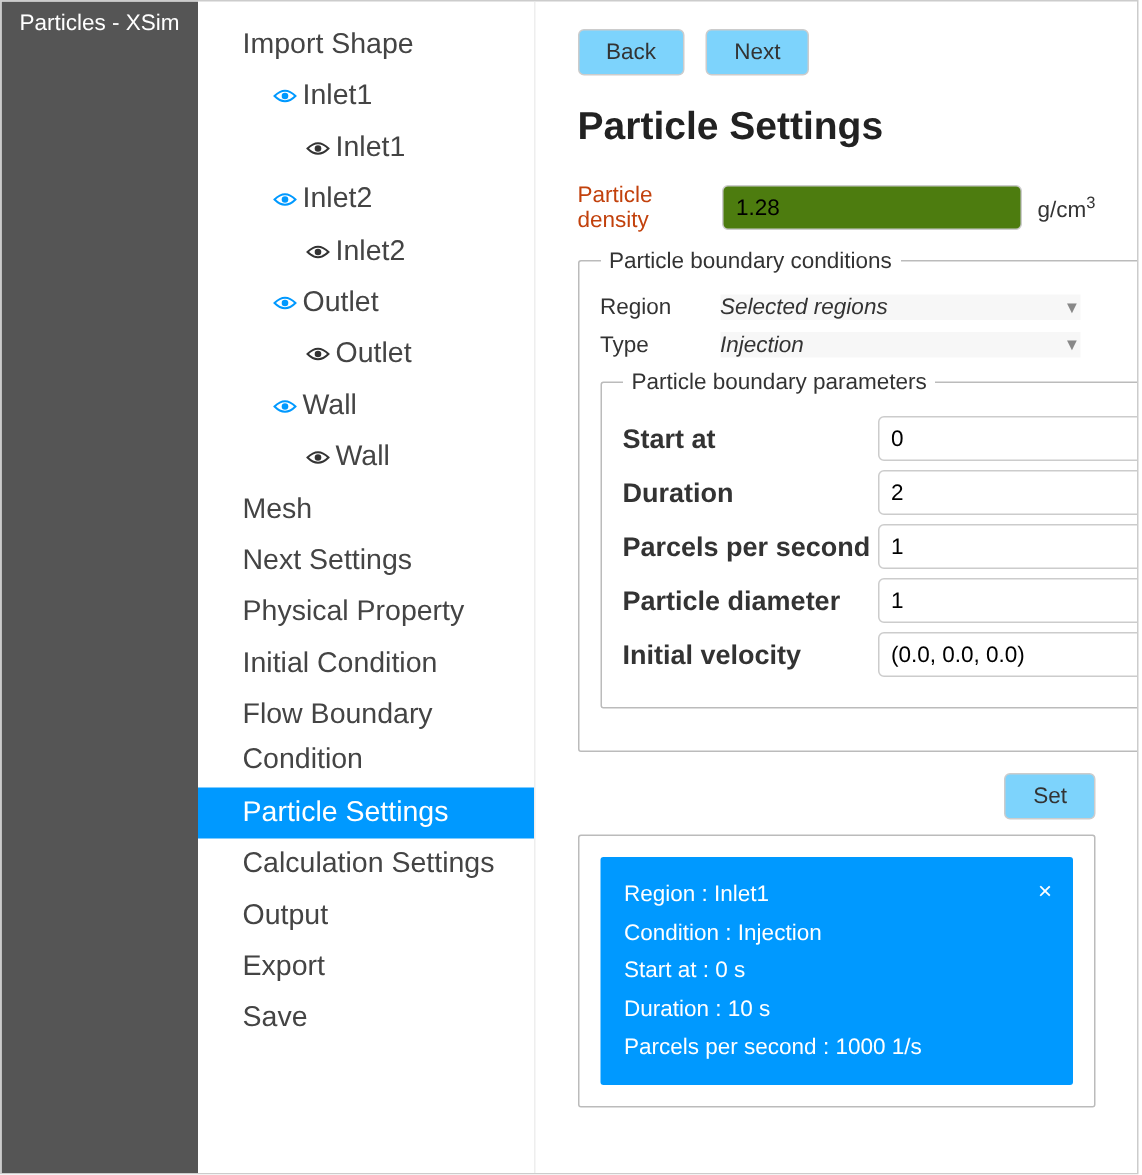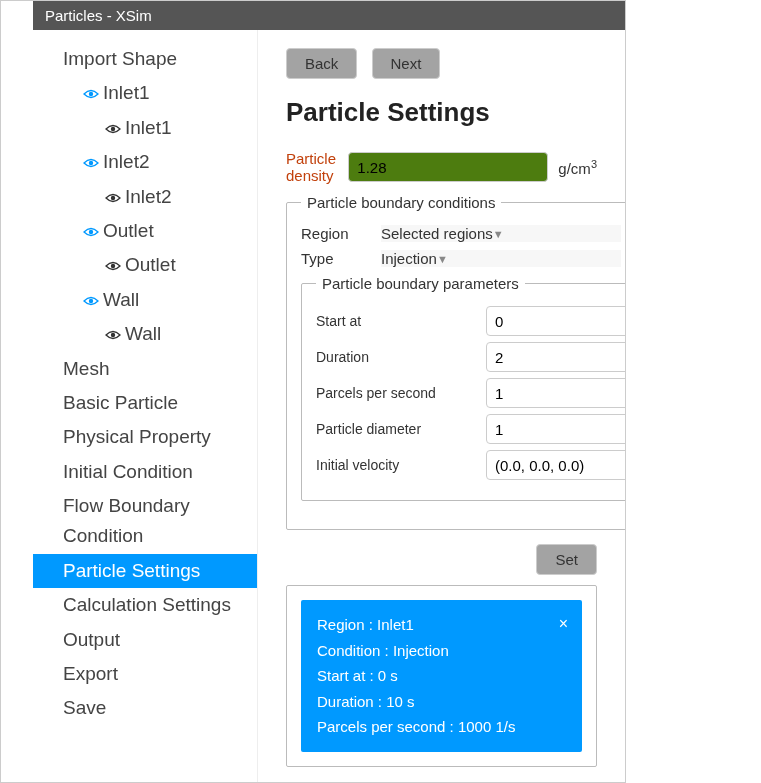--- a/index.html
+++ b/index.html
@@ -1,44 +1,44 @@
 <!DOCTYPE html>
 <html><head>
 <meta charset="utf-8">
 <style>
   * { box-sizing: border-box; margin: 0; padding: 0; }
   body { font-family: "Segoe UI", Tahoma, sans-serif; font-size: 15px; color: #333; background: #fff; }
-  .window { width: 626px; height: 783px; display: flex; flex-direction: column; border: 1px solid #ccc; overflow: hidden; padding-left: 32px; }
+  .window { width: 759px; height: 783px; display: flex; flex-direction: row; border: 1px solid #ccc; overflow: hidden; }
   .titlebar { background: #555; color: #fff; padding: 6px 12px; font-size: 15px; }
   .body { flex: 1; display: flex; overflow: hidden; }
   .sidebar { width: 225px; padding: 12px 0 0 0; border-right: 1px solid #eee; overflow-y: auto; }
   .tree-item { padding: 2px 0 2px 30px; cursor: pointer; color: #444; font-size: 19px; line-height: 1.6; }
   .tree-item.level-1 { padding-left: 50px; }
   .tree-item.level-2 { padding-left: 72px; }
   .tree-item.selected { background: #0099ff; color: #fff; }
   .eye-icon { display: inline-block; width: 16px; height: 10px; vertical-align: middle; margin-right: 4px; position: relative; }
   .eye-icon svg { display: block; }
   .main { flex: 1; padding: 18px 28px; overflow-y: auto; }
   .nav-buttons { margin-bottom: 18px; }
-  .btn { display: inline-block; background: #a3a3a3; border: 1px solid #ccc; border-radius: 4px; padding: 6px 18px; font-size: 15px; cursor: pointer; color: #333; }
+  .btn { display: inline-block; background: #7dd3fc; border: 1px solid #ccc; border-radius: 4px; padding: 6px 18px; font-size: 15px; cursor: pointer; color: #333; }
   .btn + .btn { margin-left: 10px; }
   h1 { font-size: 26px; font-weight: bold; margin-bottom: 22px; color: #222; }
   .form-row { display: flex; align-items: center; margin-bottom: 10px; }
   .form-row label { width: 160px; font-size: 15px; color: #c2410c; }
   .form-row input, .form-row .select { width: 200px; padding: 4px 8px; border: 1px solid #ccc; border-radius: 4px; font-size: 15px; height: 30px; background: #4d7c0f; }
   .form-row .unit { margin-left: 10px; font-size: 15px; }
   fieldset { border: 1px solid #bbb; border-radius: 2px; padding: 14px 14px 14px 14px; margin: 8px 0 14px 0; }
   legend { padding: 0 6px; font-size: 15px; color: #333; }
-  .select { display: flex; align-items: center; background: #f7f7f7; cursor: pointer; width: 240px; }
+  .select { display: flex; align-items: center; justify-content: space-between; background: #f7f7f7; cursor: pointer; width: 240px; font-style: italic; }
   .select .caret { color: #888; font-size: 11px; }
   .inner-row { display: flex; align-items: center; margin-bottom: 8px; }
   .inner-row label { width: 80px; font-size: 15px; }
   .inner-row .select { width: 240px; }
   .param-row { display: flex; align-items: center; margin-bottom: 6px; }
-  .param-row label { width: 170px; font-size: 14px; }
+  .param-row label { width: 170px; font-size: 18px; font-weight: bold; }
   .param-row input { width: 200px; padding: 4px 8px; border: 1px solid #ccc; border-radius: 4px; font-size: 15px; height: 30px; }
   .param-row .unit { margin-left: 10px; min-width: 34px; }
   .spinner-wrap { position: relative; width: 200px; display: flex; }
   .spinner-wrap input { flex: 1; border-radius: 4px 0 0 4px; }
   .spinner-btns { display: flex; flex-direction: column; border: 1px solid #ccc; border-left: none; border-radius: 0 4px 4px 0; }
   .spinner-btns div { width: 18px; height: 14px; font-size: 8px; text-align: center; line-height: 14px; background: #f7f7f7; cursor: pointer; color: #666; }
   .spinner-btns div:first-child { border-bottom: 1px solid #ccc; }
   .set-row { text-align: right; margin-bottom: 10px; }
   .bc-card { background: #0099ff; color: #fff; padding: 12px 16px; border-radius: 2px; position: relative; line-height: 1.7; font-size: 15px; }
   .bc-close { position: absolute; top: 10px; right: 14px; cursor: pointer; font-size: 16px; }
@@ -80,21 +80,21 @@
             </svg></span><span>Outlet</span></div>
         <div class="tree-item level-1"><span class="eye-icon"><svg width="16" height="10" viewBox="0 0 16 10">
               <path d="M1 5 Q8 -2 15 5 Q8 12 1 5 Z" fill="none" stroke="#0099ff" stroke-width="1.3"></path>
               <circle cx="8" cy="5" r="2.2" fill="#0099ff"></circle>
             </svg></span><span>Wall</span></div>
         <div class="tree-item level-2"><span class="eye-icon"><svg width="16" height="10" viewBox="0 0 16 10">
               <path d="M1 5 Q8 -2 15 5 Q8 12 1 5 Z" fill="none" stroke="#333" stroke-width="1.3"></path>
               <circle cx="8" cy="5" r="2.2" fill="#333"></circle>
             </svg></span><span>Wall</span></div>
         <div class="tree-item"><span>Mesh</span></div>
-        <div class="tree-item"><span>Basic Particle</span></div>
+        <div class="tree-item"><span>Next Settings</span></div>
         <div class="tree-item"><span>Physical Property</span></div>
         <div class="tree-item"><span>Initial Condition</span></div>
         <div class="tree-item"><span>Flow Boundary Condition</span></div>
         <div class="tree-item selected"><span>Particle Settings</span></div>
         <div class="tree-item"><span>Calculation Settings</span></div>
         <div class="tree-item"><span>Output</span></div>
         <div class="tree-item"><span>Export</span></div>
         <div class="tree-item"><span>Save</span></div>
       </div>
     <div class="main">

